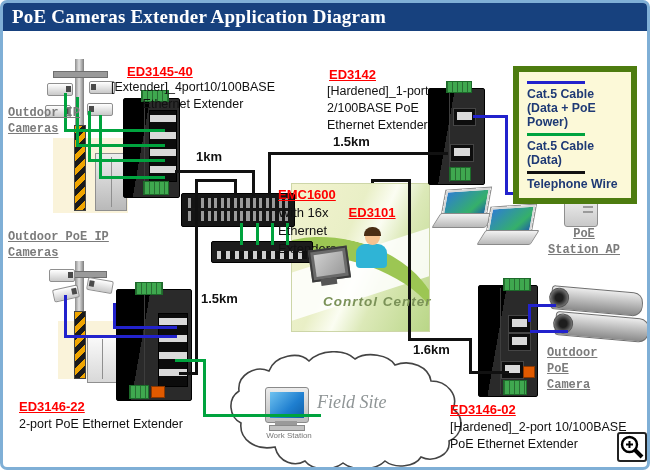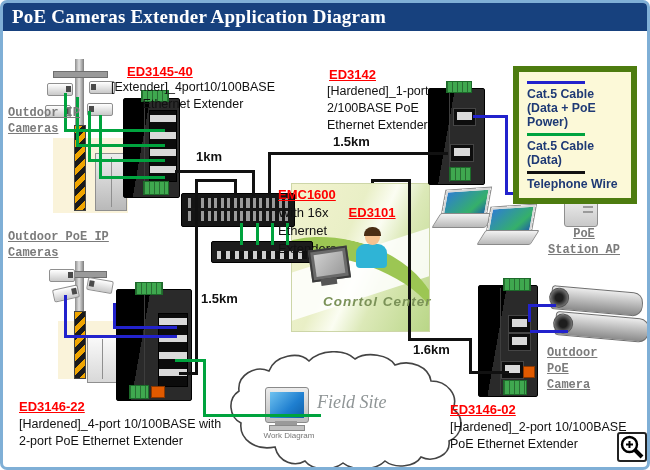--- a/index.html
+++ b/index.html
@@ -262,32 +262,31 @@
 
   <div class="dev" style="left:113px;top:286px;width:74px;height:110px">
       <i></i>
     </div>
   <div class="ports" style="left:155px;top:310px;width:28px;height:72px"></div>
   <div class="term" style="left:132px;top:279px;width:26px;height:11px"></div>
   <div class="term" style="left:126px;top:382px;width:18px;height:12px"></div>
   <div class="orange" style="left:148px;top:383px;width:12px;height:10px"></div>
   <div class="devname" style="left:16px;top:396px">ED3146-22</div>
   <div class="desc" style="left:16px;top:413px;width:210px">
-    <div>[Hardened]_4-port 10/100BASE with</div>
     <div>2-port PoE Ethernet Extender</div>
   </div>
 
   <svg class="cloud" width="242" height="116" viewBox="0 0 242 116">
     <path d="M50 96 C30 100 14 88 16 72 C4 66 2 48 14 40 C12 24 30 14 44 20 C50 4 74 0 84 10 C96 -2 120 -2 130 8 C142 0 164 4 170 14 C186 8 204 16 206 30 C222 30 234 44 228 58 C240 66 238 84 224 90 C226 104 208 112 196 106 C190 116 170 118 160 110 C150 120 128 120 118 112 C108 120 88 120 80 110 C70 116 54 112 50 96 Z" fill="#ffffff" stroke="#444" stroke-width="1.6"></path>
   </svg>
   <div class="fieldsite">Field Site</div>
   <div class="crt"></div>
   <div class="crt-base"></div>
   <div class="crt-foot"></div>
-  <div class="ws-label">Work Diagram</div>
+  <div class="ws-label">Work Station</div>
 
   <div class="dev" style="left:475px;top:282px;width:58px;height:110px">
       <i></i>
     </div>
   <div class="port" style="left:505px;top:312px;width:21px;height:16px"></div>
   <div class="port" style="left:505px;top:330px;width:21px;height:16px"></div>
   <div class="port" style="left:498px;top:358px;width:21px;height:16px"></div>
   <div class="term" style="left:500px;top:275px;width:26px;height:11px"></div>
   <div class="term" style="left:500px;top:377px;width:22px;height:13px"></div>
   <div class="orange" style="left:520px;top:363px;width:10px;height:10px"></div>

